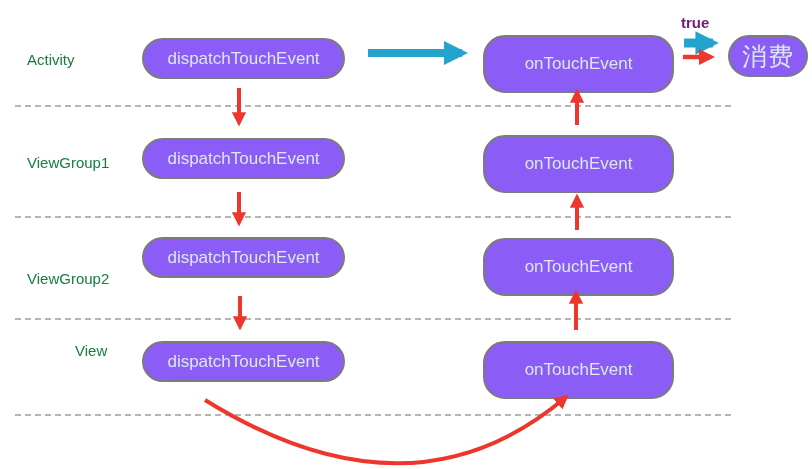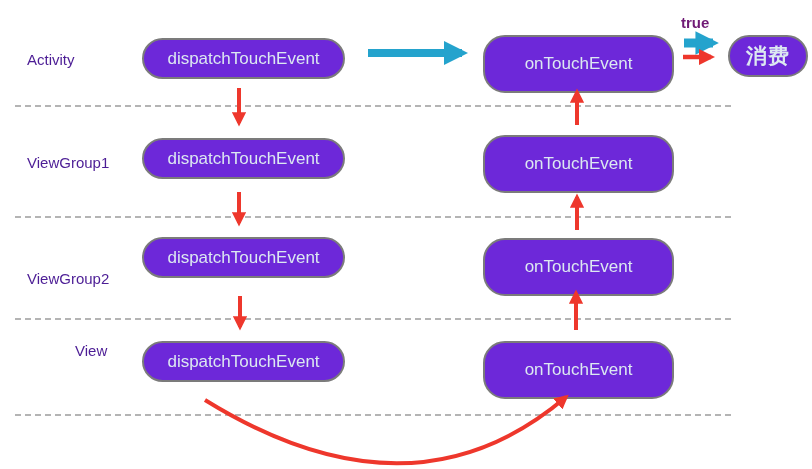--- a/index.html
+++ b/index.html
@@ -7,40 +7,40 @@
     position:relative;
     width:812px;height:469px;
     background:#ffffff;
     overflow:hidden;
     font-family:"Liberation Sans", sans-serif;
   }
   .row-label{
     position:absolute;
     font-size:15px;
     font-weight:500;
-    color:#4c1d95;
+    color:#15803d;
     line-height:18px;
     white-space:nowrap;
   }
   .pill{
     position:absolute;
     display:flex;
     align-items:center;
     justify-content:center;
-    background:#6d28d9;
+    background:#8b5cf6;
     border:2px solid #7b7b7b;
     border-radius:22px;
     box-sizing:border-box;
     color:#dce8f1;
     font-size:17px;
     white-space:nowrap;
   }
   .pill.dispatch{left:142px;width:203px;height:41px;}
   .pill.ontouch{left:483px;width:191px;height:58px;}
-  .pill.consume{left:728px;top:35px;width:80px;height:42px;font-size:21px;letter-spacing:1px;font-weight:bold;}
+  .pill.consume{left:728px;top:35px;width:80px;height:42px;font-size:25px;letter-spacing:1px;}
   .d0{top:38px;} .d1{top:138px;} .d2{top:237px;} .d3{top:341px;}
   .o0{top:35px;} .o1{top:135px;} .o2{top:238px;} .o3{top:341px;}
   .divider{
     position:absolute;
     left:15px;width:716px;height:0;
     border-top:2px dashed #b4b4b4;
   }
   .true-label{
     position:absolute;
     left:681px;top:14px;

